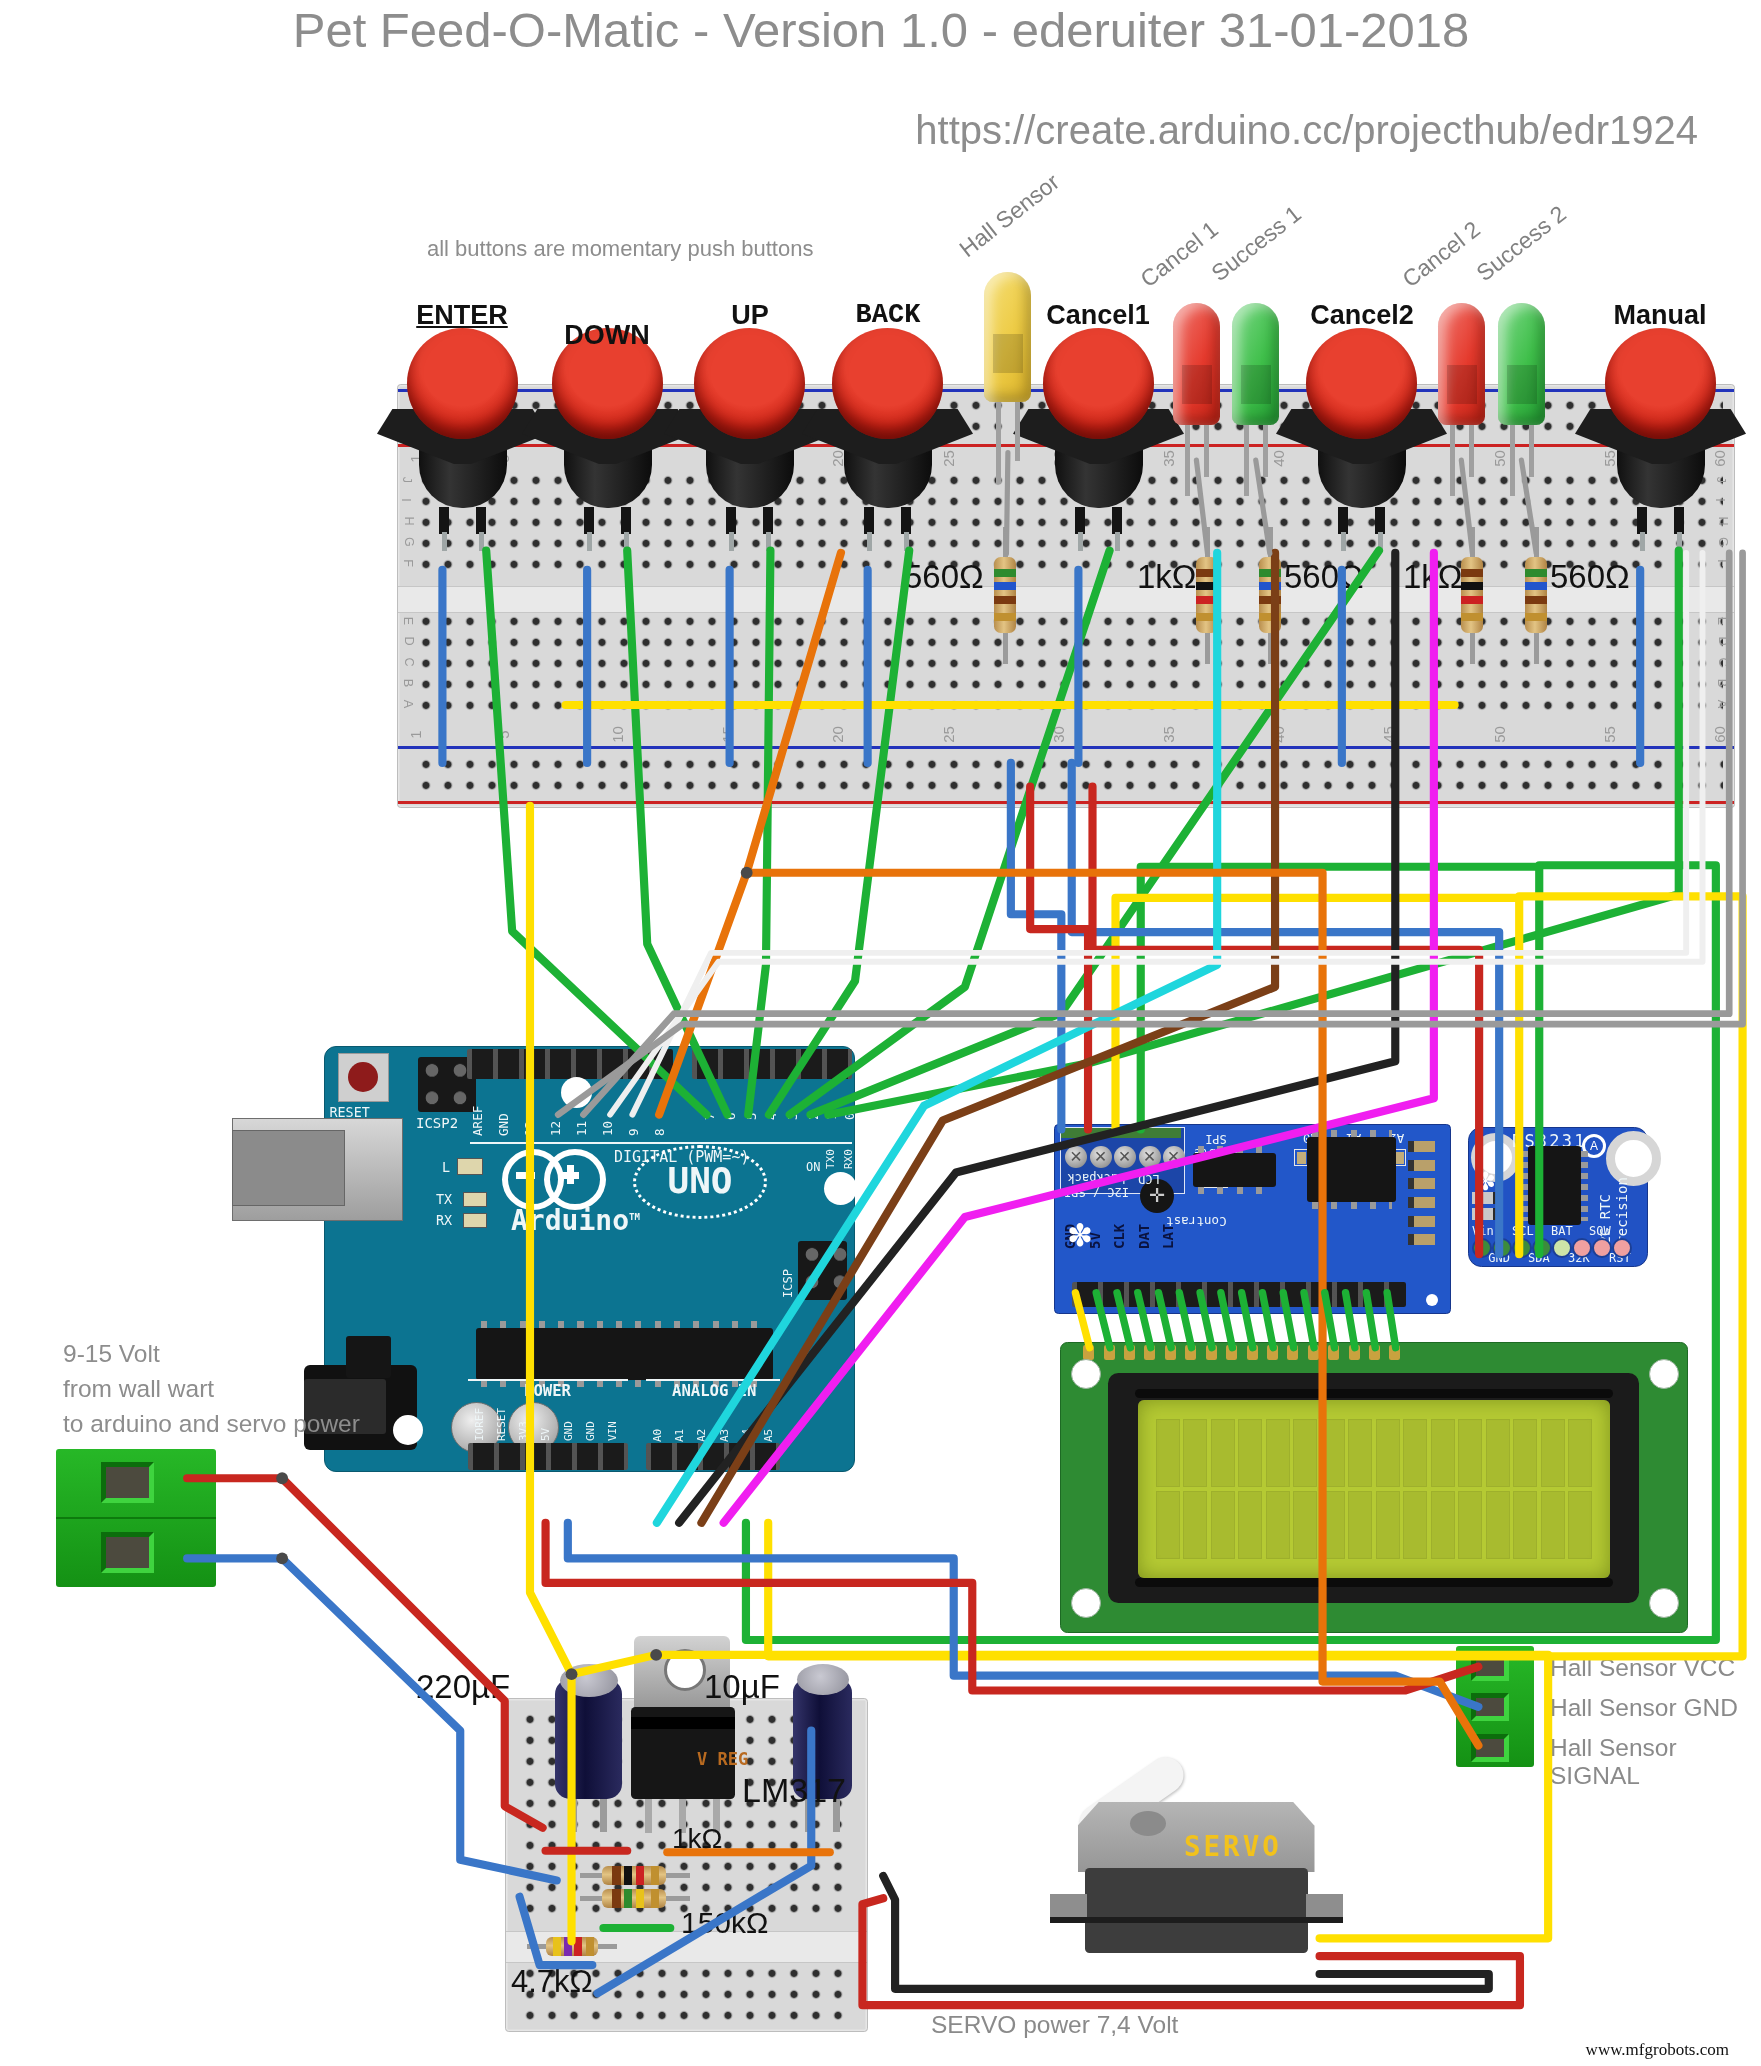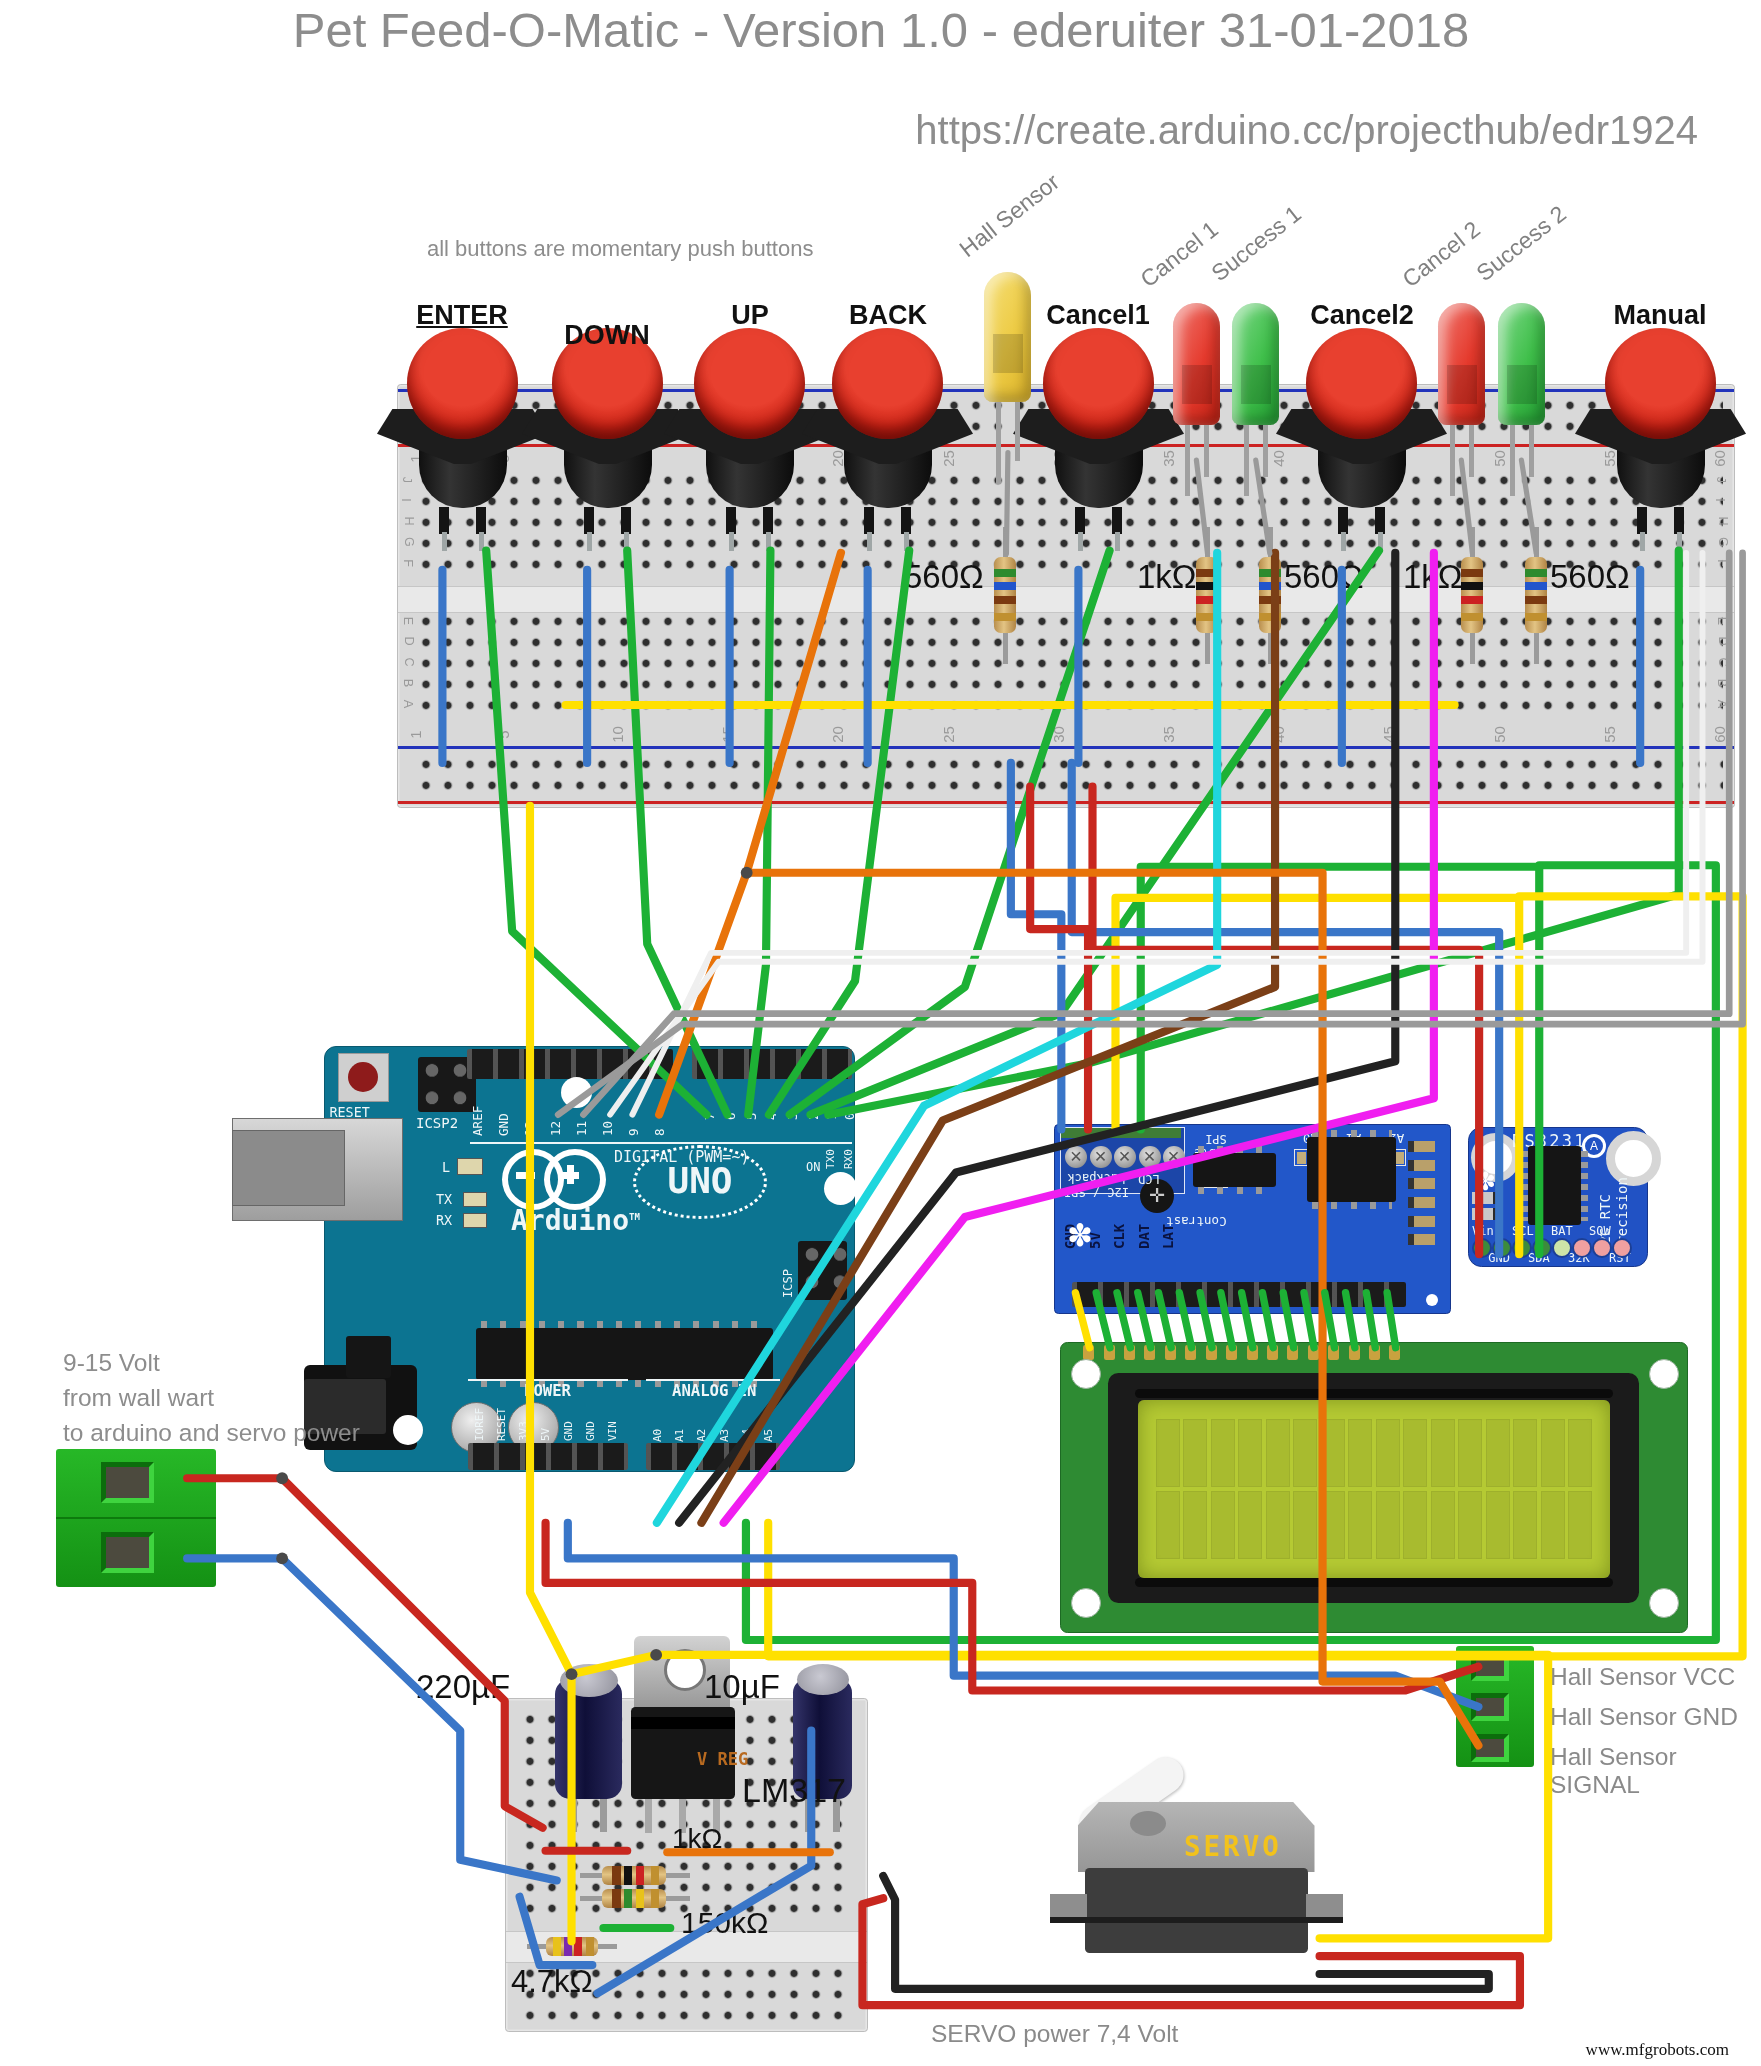--- a/index.html
+++ b/index.html
@@ -1,18 +1,18 @@
 <!DOCTYPE html>
 <html style="font-size:12px"><head>
 <meta charset="utf-8">
 <style>
   html,body{margin:0;padding:0;background:#fff;font-family:"Liberation Sans",sans-serif;}
   .canvas{position:relative;width:1762px;height:2066px;background:#fff;overflow:hidden;}
   .abs{position:absolute;}
-  .gray{color:#8d8d8d;margin-top:9px;}
+  .gray{color:#8d8d8d;}
   
   .title{left:0;top:1.5px;width:100%;text-align:center;font-size:49px;color:#8d8d8d;}
   .subtitle{right:64px;top:108px;font-size:40px;color:#8d8d8d;}
   .note{left:427px;top:236px;font-size:22px;color:#8d8d8d;}
   
   .bboard{background:#d9d9d9;border:0.7px solid #bdbdbd;border-radius:3.7px;box-shadow:inset 0 0 0 1.5px #e6e6e6;}
   .railline{height:3px;}
   .blue-line{background:#2233bb;} .red-line{background:#cc2222;}
   .holes{background-image:radial-gradient(circle at 11px 10.4px,#2f2f2f 3px,#8f8f8f 3.7px,#c6c6c6 4.5px,rgba(0,0,0,0) 5.2px);background-size:22px 21px;}
   .channel{background:#e9e9e9;border-top:1.5px solid #c6c6c6;border-bottom:1.5px solid #c6c6c6;}
@@ -206,21 +206,21 @@
         <div class="pb-cap"></div>
         <div class="pb-leg" style="left:62px;"></div>
         <div class="pb-leg" style="left:99px;"></div>
         <div class="pb-tip" style="left:65px;"></div>
         <div class="pb-tip" style="left:102px;"></div>
       </div>
     </div>
   <div class="abs btn-label z6" style="left:373px;top:300px;text-decoration:underline;">ENTER</div>
   <div class="abs btn-label z6" style="left:518px;top:300px;margin-top:20px;">DOWN</div>
   <div class="abs btn-label z6" style="left:661px;top:300px;">UP</div>
-  <div class="abs btn-label z6" style="left:799px;top:300px;">BACK</div>
+  <div class="abs btn-label z6" style="left:799px;top:300px;font-family:Liberation Mono, monospace;">BACK</div>
   <div class="abs btn-label z6" style="left:1009px;top:300px;">Cancel1</div>
   <div class="abs btn-label z6" style="left:1273px;top:300px;">Cancel2</div>
   <div class="abs btn-label z6" style="left:1571px;top:300px;">Manual</div>
 
   <div class="abs z3" style="left:984px;top:272px;width:47px;height:223px;">
     <div class="led-bulb led-yellow" style="height:130px;">
         <div class="led-notch"></div>
       </div>
     <div class="led-leg" style="left:12px;top:130px;height:82px;"></div>
     <div class="led-leg" style="left:31px;top:130px;height:59px;"></div>

